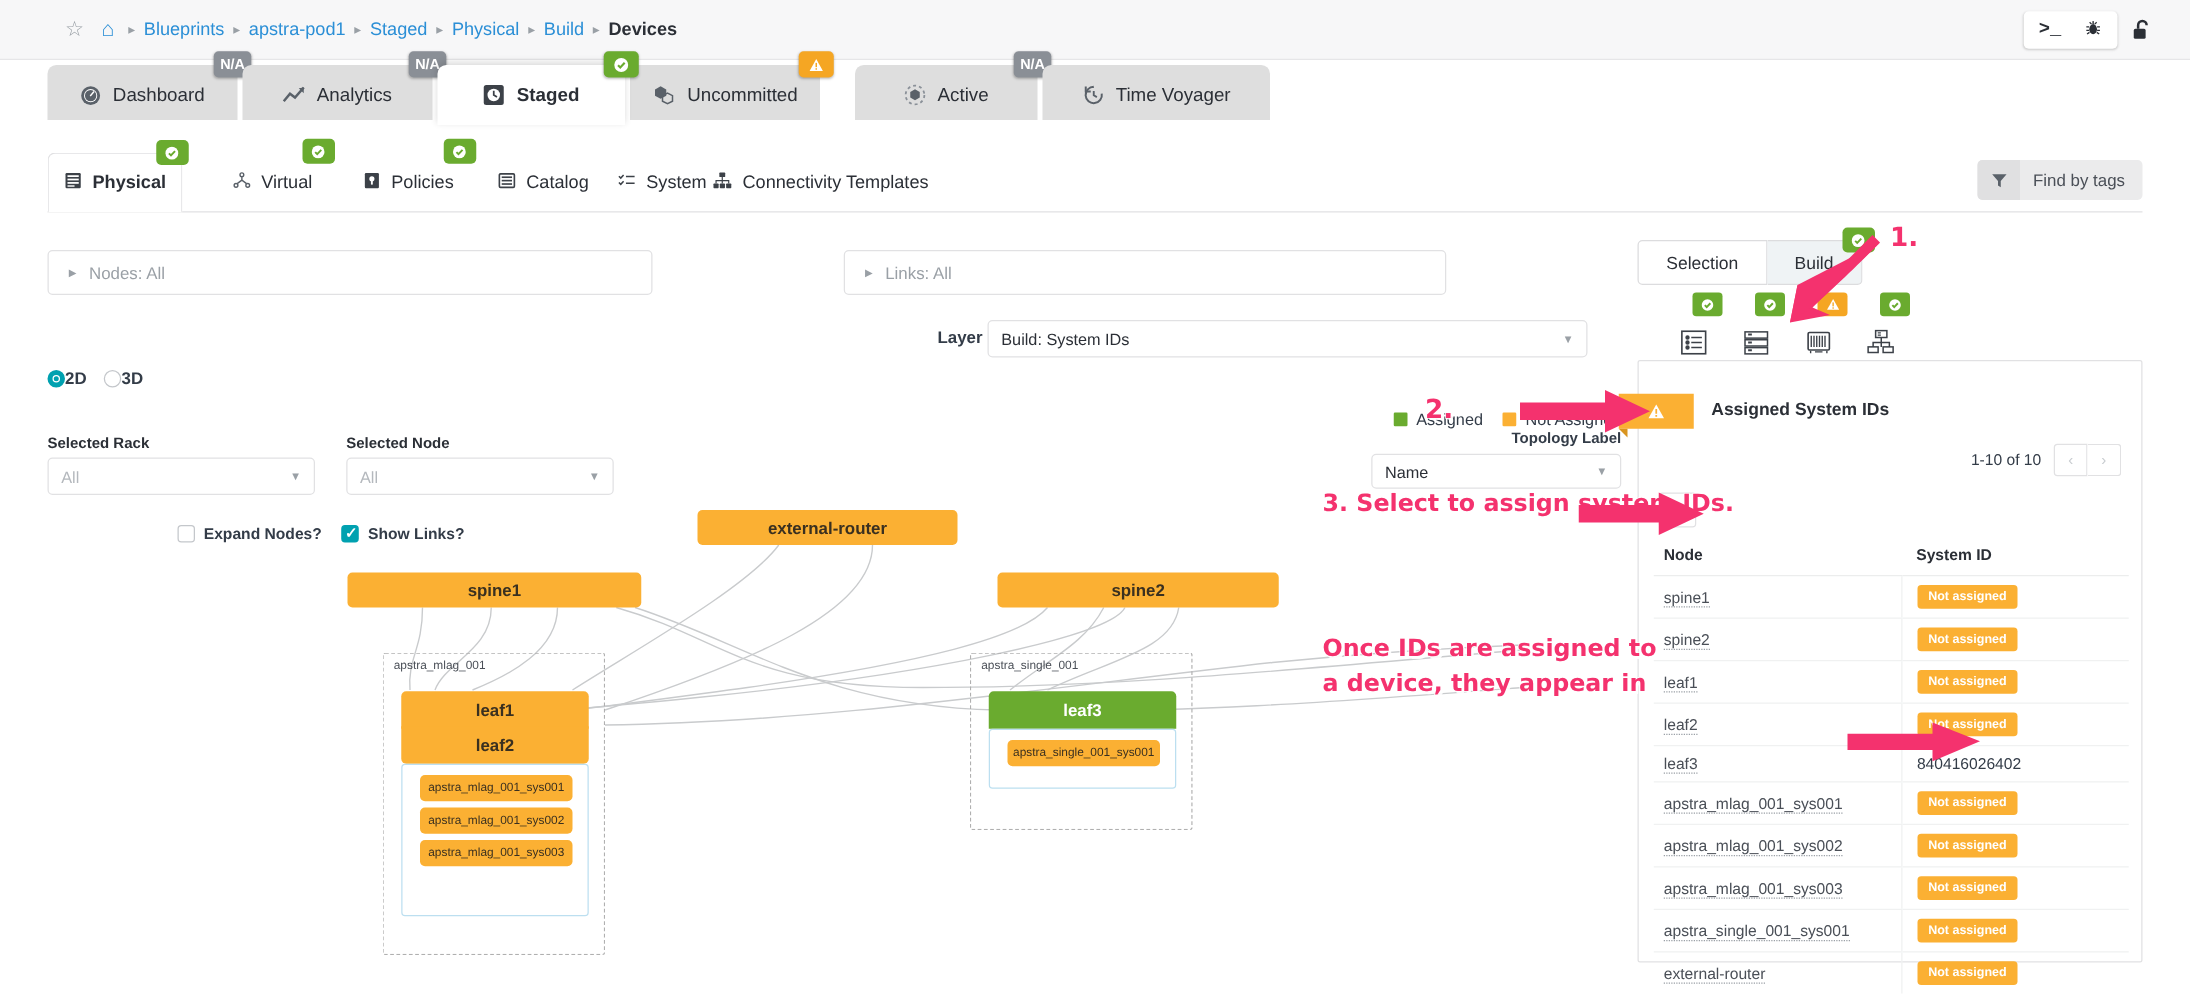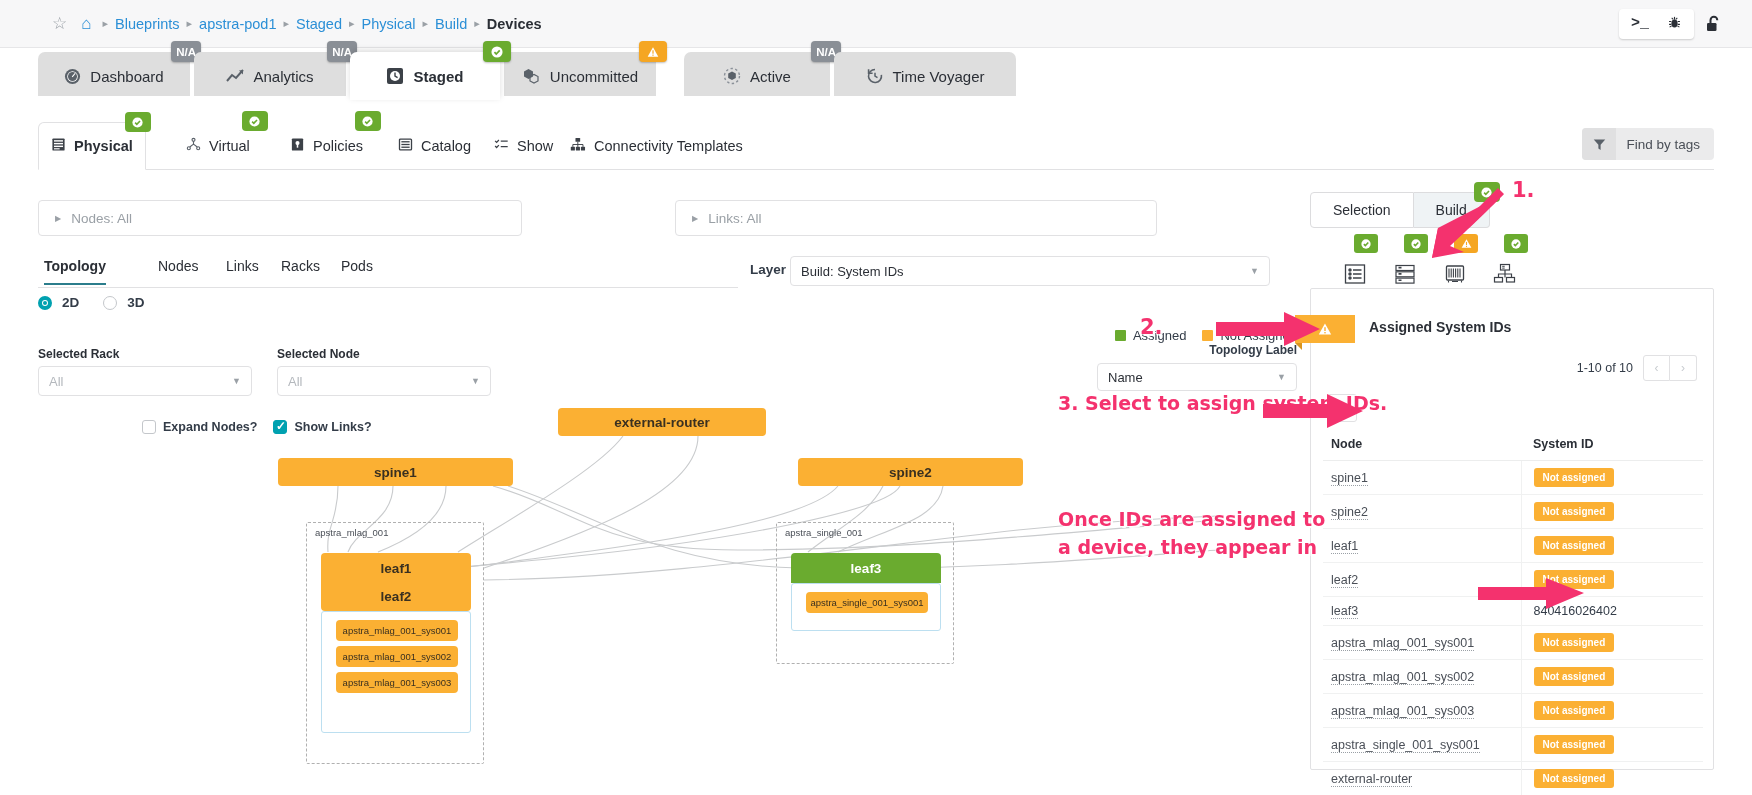--- a/index.html
+++ b/index.html
@@ -74,21 +74,21 @@
     position:absolute; height:36px; border:1px solid #e1e1e3; border-radius:4px; background:#fff;
     display:flex; align-items:center; gap:10px; padding:0 16px; font-size:13.5px; color:#9aa0a6; cursor:pointer;
   }
   .tri { font-size:8px; color:#9aa0a6; }
 
   
   .ttabs { position:absolute; left:38px; top:258px; width:700px; height:30px; border-bottom:1px solid #e1e1e3; }
   .ttab { position:absolute; top:0; font-size:14px; color:#2b2f36; cursor:pointer; padding-bottom:9px; }
   .ttab.active { font-weight:bold; border-bottom:2px solid #2b7d8c; }
 
-  .radio-row { position:absolute; left:38px; top:295px; display:flex; align-items:center; gap:10px; font-size:13.5px; font-weight:bold; }
+  .radio-row { position:absolute; left:38px; top:295px; display:flex; align-items:center; font-size:13.5px; font-weight:bold; }
   .radio { width:14px; height:14px; border-radius:50%; border:1px solid #c4c7cb; background:#fff; display:inline-block; position:relative; }
   .radio.on { border:4px solid #00a1b0; background:#fff; }
   .radio.on:after { content:''; position:absolute; left:1px; top:1px; width:4px; height:4px; border-radius:50%; background:#00a1b0;}
 
   .fieldlabel { position:absolute; font-size:12px; font-weight:bold; color:#2b2f36; }
   .sel {
     position:absolute; height:30px; border:1px solid #e1e1e3; border-radius:4px; background:#fff;
     display:flex; align-items:center; padding:0 10px; font-size:13px; color:#b4b8bd; cursor:pointer;
   }
   .sel .caret { margin-left:auto; font-size:9px; color:#9aa0a6; }
@@ -362,21 +362,21 @@
       </span>
       <span>Catalog</span>
     </div>
     <div class="stab" style="left:444px;">
       <span>
         <svg width="15" height="15" viewBox="0 0 16 16" stroke="#3c4148" stroke-width="1.3" fill="none">
             <path d="M1.2 4.2l1.6 1.6 2.4-2.6M1.2 9.6l1.6 1.6 2.4-2.6"></path>
             <path d="M7.2 4.4h7.4M7.2 10.2h7.4"></path>
           </svg>
       </span>
-      <span>Show</span>
+      <span>System</span>
     </div>
     <div class="stab" style="left:520px;">
       <span>
         <svg width="16" height="15" viewBox="0 0 17 16" fill="#3c4148">
             <rect x="5.8" y="1" width="5" height="4" rx="0.6"></rect>
             <rect x="0.8" y="10.5" width="4.4" height="4" rx="0.6"></rect>
             <rect x="6.2" y="10.5" width="4.4" height="4" rx="0.6"></rect>
             <rect x="11.6" y="10.5" width="4.4" height="4" rx="0.6"></rect>
             <path d="M8.3 5v3M3 10.5V8h10.8v2.5M8.3 8v2.5" stroke="#3c4148" stroke-width="1" fill="none"></path>
           </svg>
@@ -396,27 +396,20 @@
 
   <div class="fbox" style="left:38px; top:200px; width:484px;">
     <span class="tri">▶</span>
     <span>Nodes: All</span>
   </div>
   <div class="fbox" style="left:675px; top:200px; width:482px;">
     <span class="tri">▶</span>
     <span>Links: All</span>
   </div>
 
-  <div class="ttabs">
-    <div class="ttab active" style="left:6px;">Topology</div>
-    <div class="ttab" style="left:120px;">Nodes</div>
-    <div class="ttab" style="left:188px;">Links</div>
-    <div class="ttab" style="left:243px;">Racks</div>
-    <div class="ttab" style="left:303px;">Pods</div>
-  </div>
 
   <div class="radio-row">
     <span class="radio on"></span>
     <span>2D</span>
     <span class="radio" style="margin-left:14px;"></span>
     <span>3D</span>
   </div>
 
   <div class="fieldlabel" style="left:38px; top:347px;">Selected Rack</div>
   <div class="sel" style="left:38px; top:366px; width:214px;">

